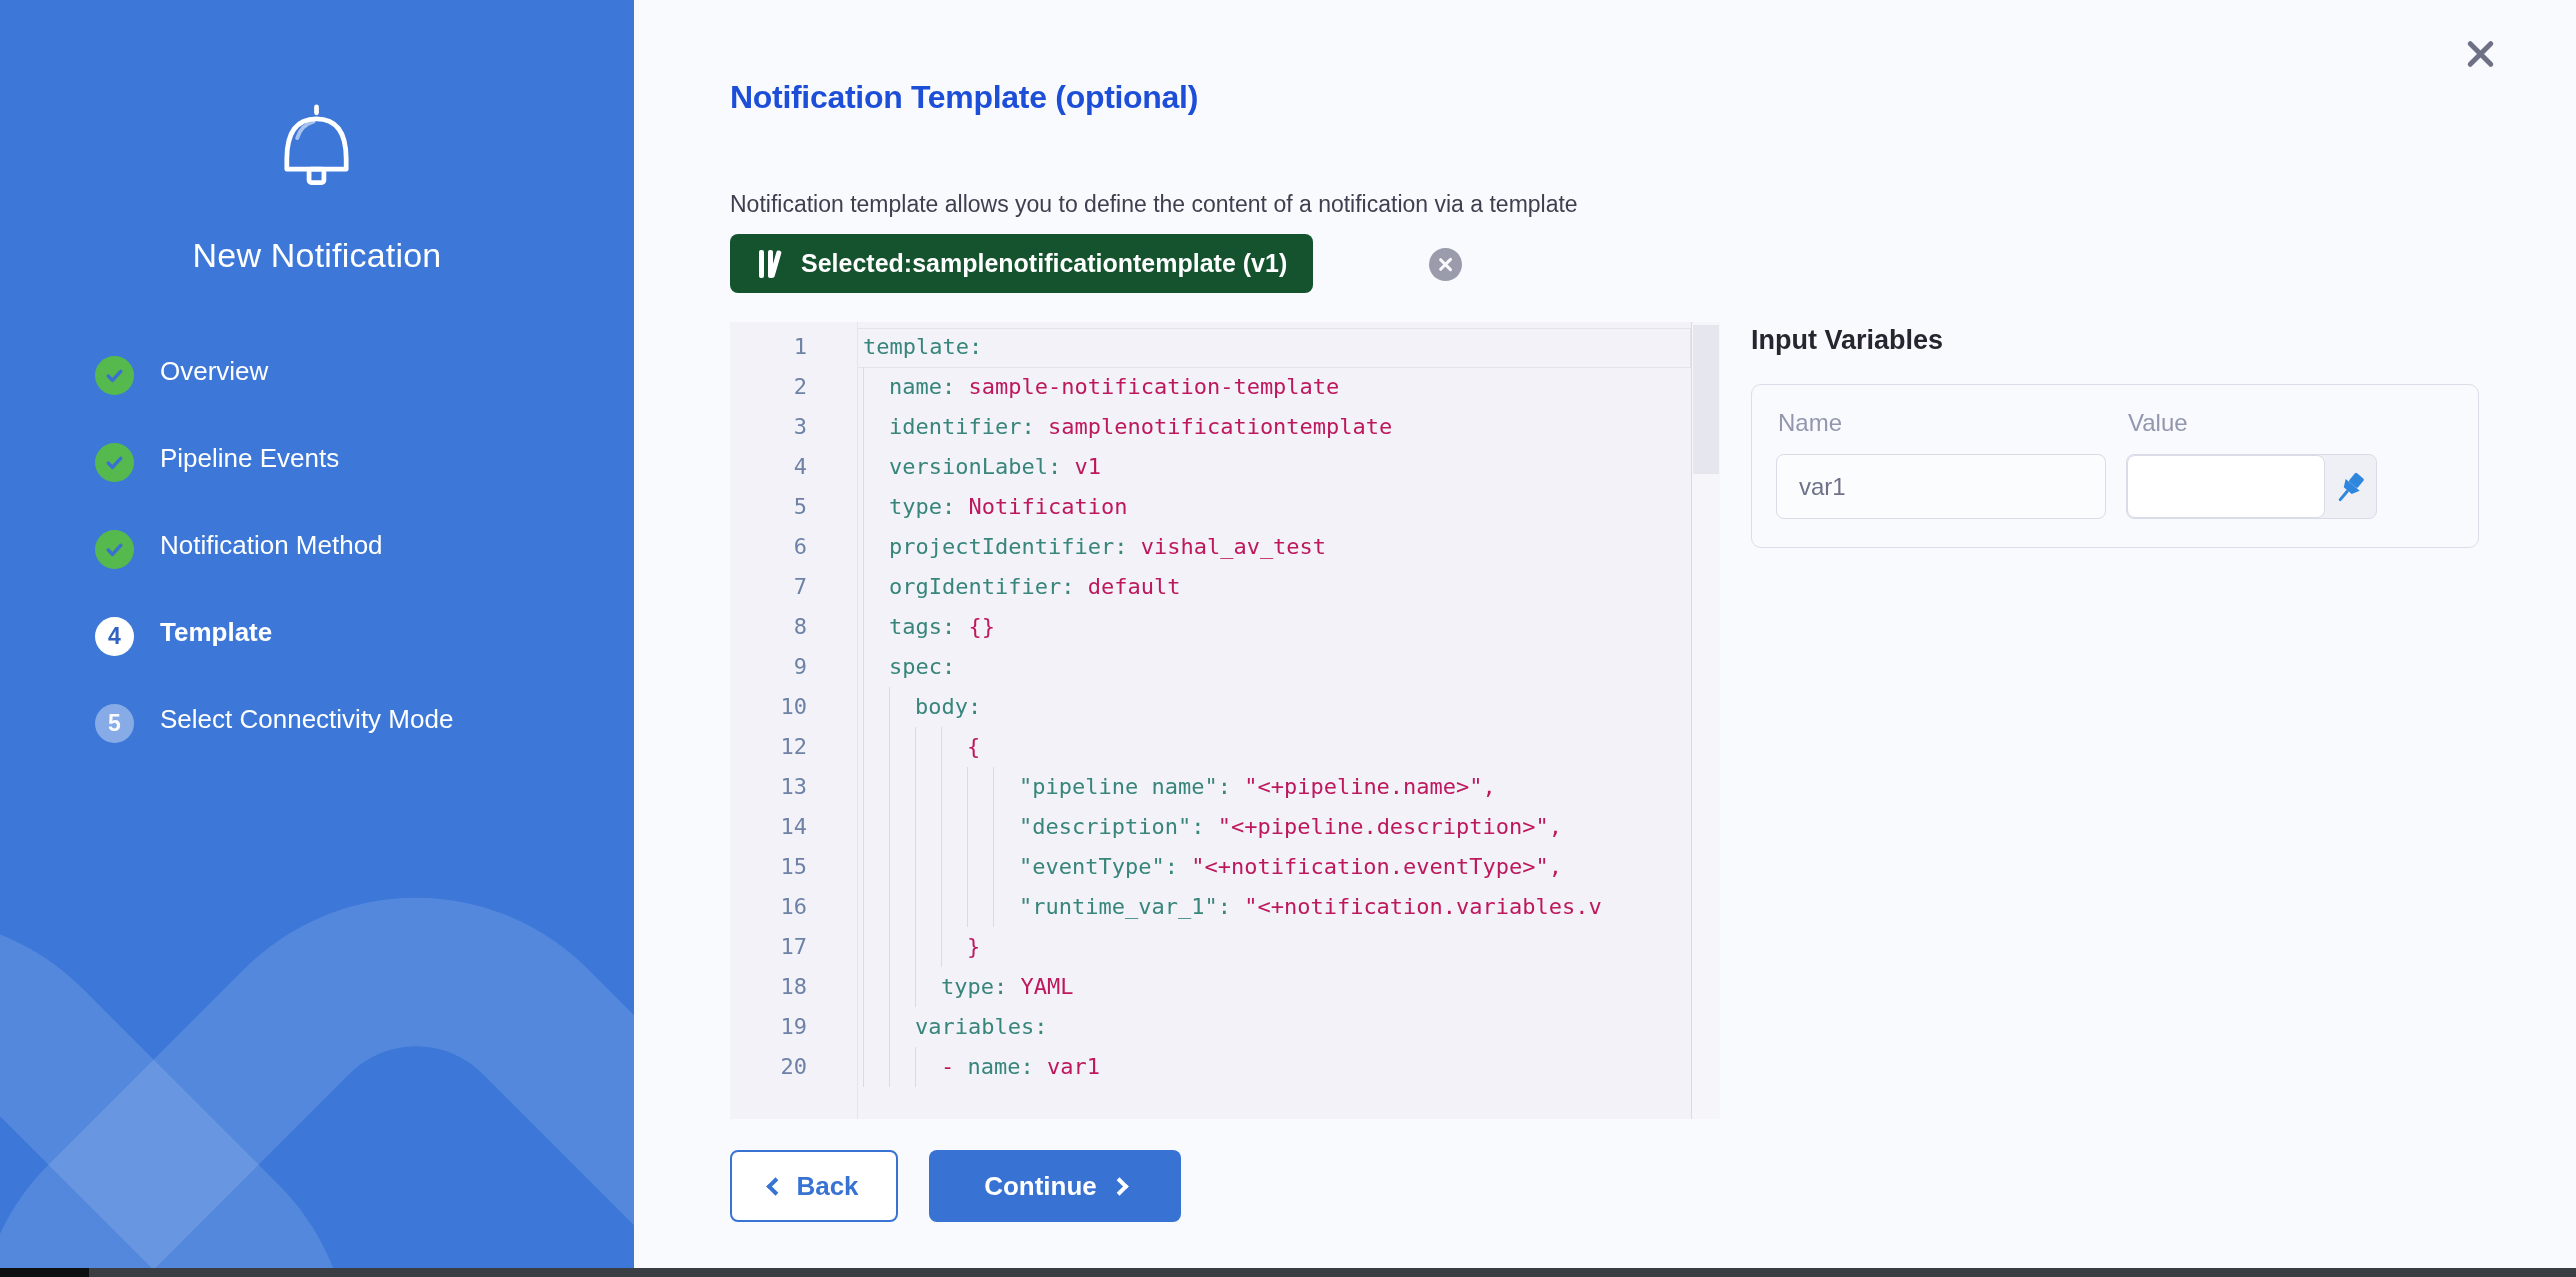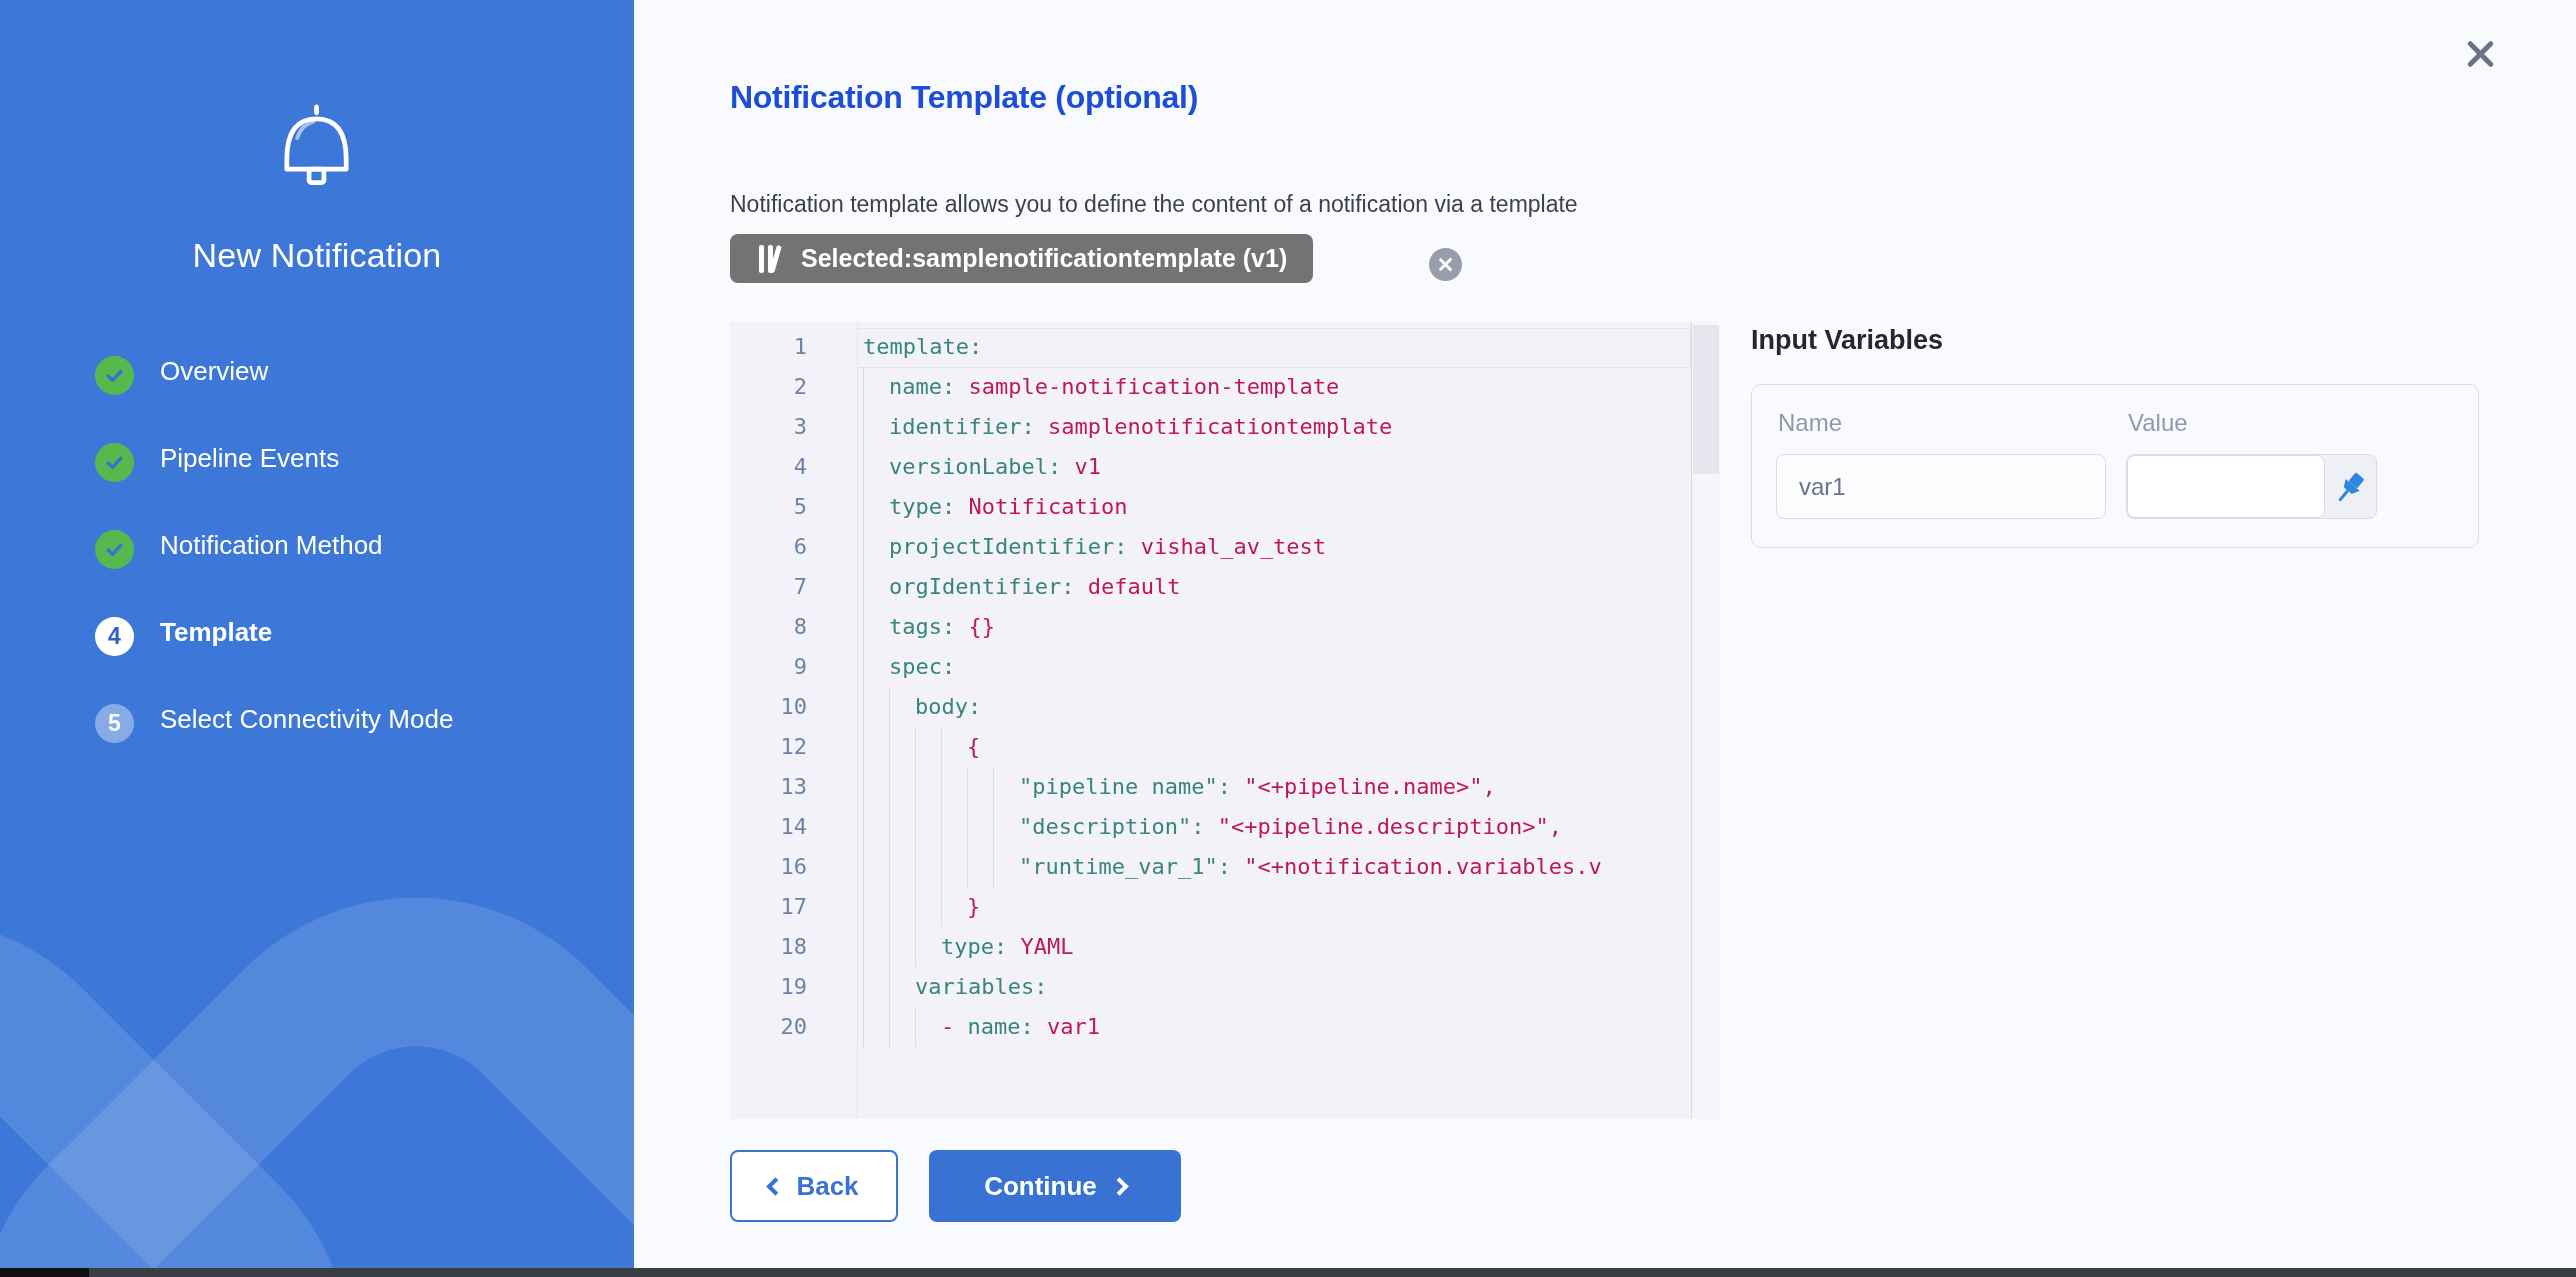--- a/index.html
+++ b/index.html
@@ -31,21 +31,21 @@
              cursor:pointer; }
   .close-x i { position:absolute; left:22px; top:7px; width:5px; height:34px;
                background:#6e7086; border-radius:3px; }
   .close-x i:nth-child(1){ transform:rotate(45deg); }
   .close-x i:nth-child(2){ transform:rotate(-45deg); }
 
   .page-title { position:absolute; left:96px; top:79px; font-size:32px; font-weight:700;
                 color:#1d4ed8; letter-spacing:-0.3px; }
   .page-desc { position:absolute; left:96px; top:191px; font-size:23px; color:#3e4050; }
 
-  .chip { position:absolute; left:96px; top:234px; height:49px; background:#737373;
+  .chip { position:absolute; left:96px; top:234px; height:59px; background:#14532d;
           border-radius:8px; display:flex; align-items:center; padding:0 26px;
           cursor:pointer; }
   .chip-icon { position:relative; width:30px; height:30px; margin-right:15px; }
   .chip-icon i { position:absolute; top:1px; width:5px; height:28px; background:#fff;
                  border-radius:2px; }
   .chip-icon i:nth-child(1){ left:3px; }
   .chip-icon i:nth-child(2){ left:12px; }
   .chip-icon i:nth-child(3){ left:21px; transform:rotate(16deg); transform-origin:top left; }
   .chip-label { color:#ffffff; font-size:25px; font-weight:600; }
   .chip-remove { position:absolute; left:795px; top:248px; width:33px; height:33px;
@@ -207,20 +207,21 @@
         <div class="line"><span class="ln">4</span><span class="code"><span class="g"></span><span class="tk k">versionLabel: </span><span class="tk v">v1</span></span></div>
         <div class="line"><span class="ln">5</span><span class="code"><span class="g"></span><span class="tk k">type: </span><span class="tk v">Notification</span></span></div>
         <div class="line"><span class="ln">6</span><span class="code"><span class="g"></span><span class="tk k">projectIdentifier: </span><span class="tk v">vishal_av_test</span></span></div>
         <div class="line"><span class="ln">7</span><span class="code"><span class="g"></span><span class="tk k">orgIdentifier: </span><span class="tk v">default</span></span></div>
         <div class="line"><span class="ln">8</span><span class="code"><span class="g"></span><span class="tk k">tags: </span><span class="tk v">{}</span></span></div>
         <div class="line"><span class="ln">9</span><span class="code"><span class="g"></span><span class="tk k">spec:</span></span></div>
         <div class="line"><span class="ln">10</span><span class="code"><span class="g"></span><span class="g"></span><span class="tk k">body:</span></span></div>
         <div class="line"><span class="ln">12</span><span class="code"><span class="g"></span><span class="g"></span><span class="g"></span><span class="g"></span><span class="tk v">{</span></span></div>
         <div class="line"><span class="ln">13</span><span class="code"><span class="g"></span><span class="g"></span><span class="g"></span><span class="g"></span><span class="g"></span><span class="g"></span><span class="tk k">"pipeline name": </span><span class="tk v">"&lt;+pipeline.name&gt;",</span></span></div>
         <div class="line"><span class="ln">14</span><span class="code"><span class="g"></span><span class="g"></span><span class="g"></span><span class="g"></span><span class="g"></span><span class="g"></span><span class="tk k">"description": </span><span class="tk v">"&lt;+pipeline.description&gt;",</span></span></div>
+        <div class="line"><span class="ln">15</span><span class="code"><span class="g"></span><span class="g"></span><span class="g"></span><span class="g"></span><span class="g"></span><span class="g"></span><span class="tk k">"eventType": </span><span class="tk v">"&lt;+notification.eventType&gt;",</span></span></div>
         <div class="line"><span class="ln">16</span><span class="code"><span class="g"></span><span class="g"></span><span class="g"></span><span class="g"></span><span class="g"></span><span class="g"></span><span class="tk k">"runtime_var_1": </span><span class="tk v">"&lt;+notification.variables.v</span></span></div>
         <div class="line"><span class="ln">17</span><span class="code"><span class="g"></span><span class="g"></span><span class="g"></span><span class="g"></span><span class="tk v">}</span></span></div>
         <div class="line"><span class="ln">18</span><span class="code"><span class="g"></span><span class="g"></span><span class="g"></span><span class="tk k">type: </span><span class="tk v">YAML</span></span></div>
         <div class="line"><span class="ln">19</span><span class="code"><span class="g"></span><span class="g"></span><span class="tk k">variables:</span></span></div>
         <div class="line"><span class="ln">20</span><span class="code"><span class="g"></span><span class="g"></span><span class="g"></span><span class="tk v">- </span><span class="tk k">name: </span><span class="tk v">var1</span></span></div>
       </div>
     <div class="gutter-sep"></div>
     <div class="scroll-track"></div>
     <div class="scroll-sep"></div>
     <div class="scroll-thumb"></div>

